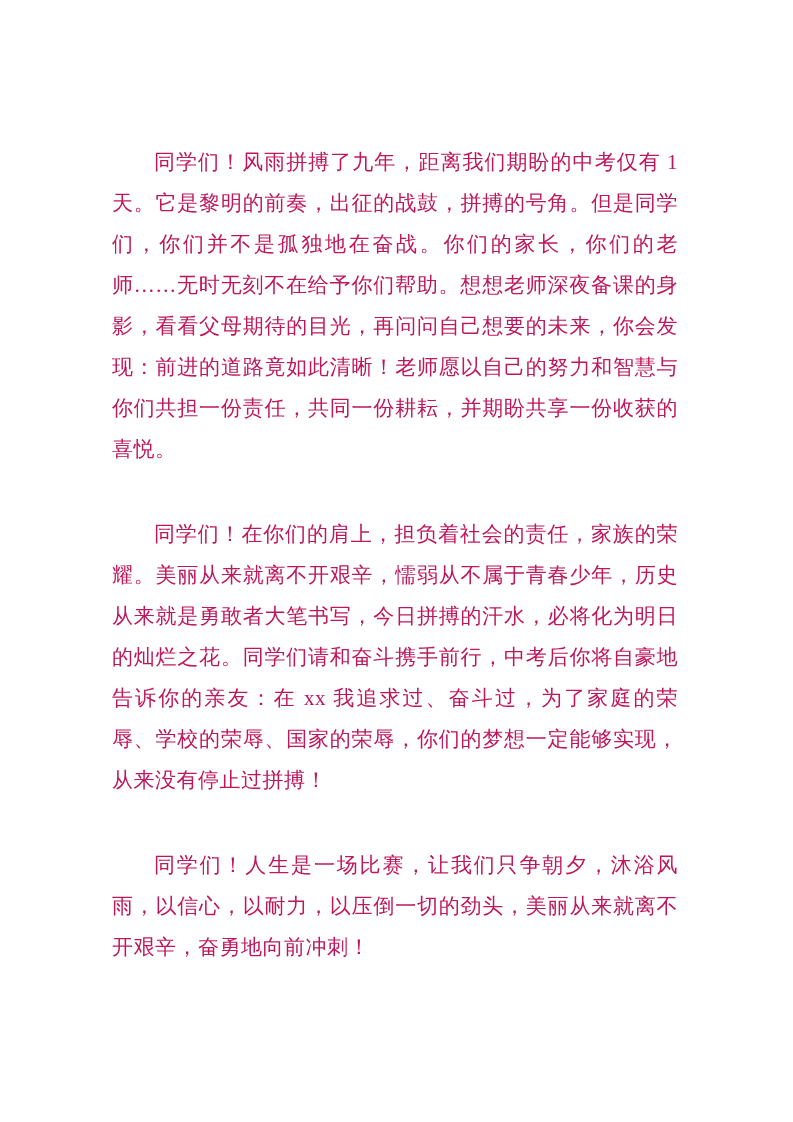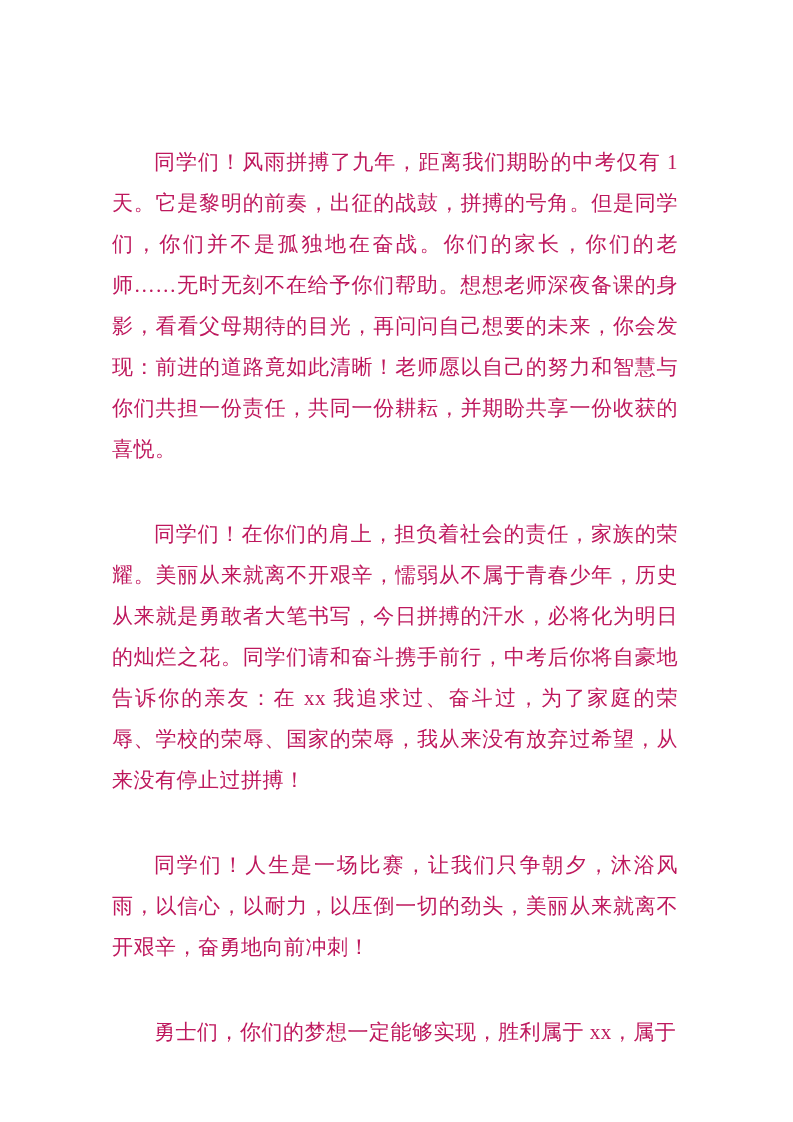--- a/index.html
+++ b/index.html
@@ -33,16 +33,15 @@
   }
   .doc-page p + p {
     margin-top: 44px;
   }
 </style>
 </head>
 <body>
 
 <div class="doc-page">
   <p>同学们！风雨拼搏了九年，距离我们期盼的中考仅有 1 天。它是黎明的前奏，出征的战鼓，拼搏的号角。但是同学们，你们并不是孤独地在奋战。你们的家长，你们的老师……无时无刻不在给予你们帮助。想想老师深夜备课的身影，看看父母期待的目光，再问问自己想要的未来，你会发现：前进的道路竟如此清晰！老师愿以自己的努力和智慧与你们共担一份责任，共同一份耕耘，并期盼共享一份收获的喜悦。</p>
-  <p>同学们！在你们的肩上，担负着社会的责任，家族的荣耀。美丽从来就离不开艰辛，懦弱从不属于青春少年，历史从来就是勇敢者大笔书写，今日拼搏的汗水，必将化为明日的灿烂之花。同学们请和奋斗携手前行，中考后你将自豪地告诉你的亲友：在 xx 我追求过、奋斗过，为了家庭的荣辱、学校的荣辱、国家的荣辱，我从来没有放弃过希望，从来没有停止过拼搏！</p>
+  <p>同学们！在你们的肩上，担负着社会的责任，家族的荣耀。美丽从来就离不开艰辛，懦弱从不属于青春少年，历史从来就是勇敢者大笔书写，今日拼搏的汗水，必将化为明日的灿烂之花。同学们请和奋斗携手前行，中考后你将自豪地告诉你的亲友：在 xx 我追求过、奋斗过，为了家庭的荣辱、学校的荣辱、国家的荣辱，你们的梦想一定能够实现，从来没有停止过拼搏！</p>
   <p>同学们！人生是一场比赛，让我们只争朝夕，沐浴风雨，以信心，以耐力，以压倒一切的劲头，美丽从来就离不开艰辛，奋勇地向前冲刺！</p>
-  <p>勇士们，你们的梦想一定能够实现，胜利属于 xx，属于</p>
 </div>
 
 </body></html>

